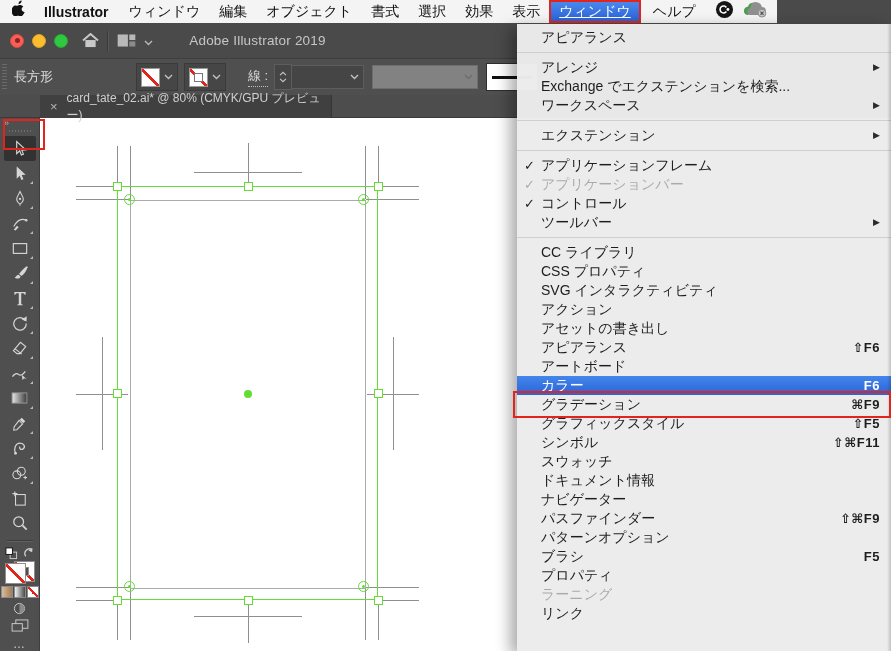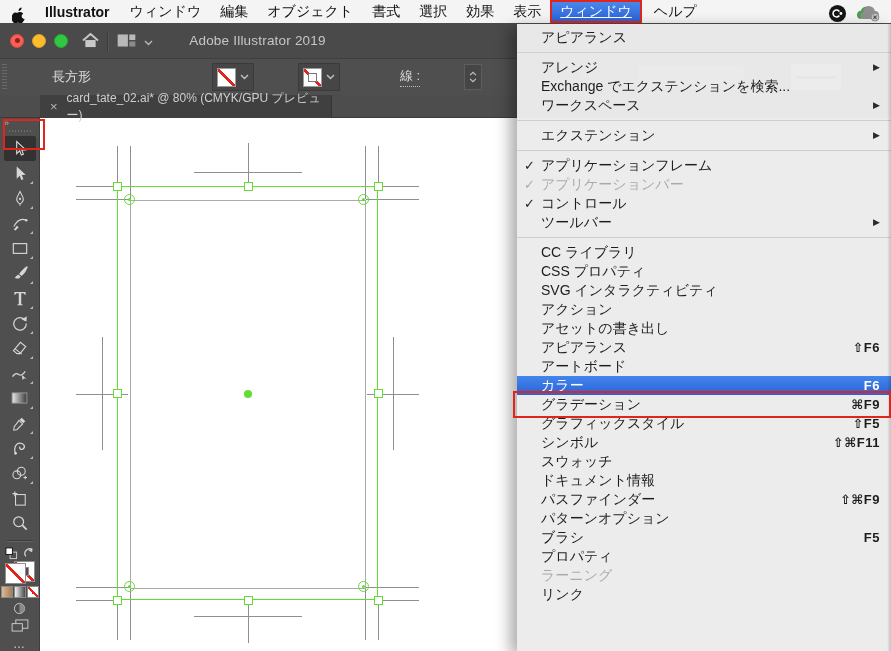--- a/index.html
+++ b/index.html
@@ -4,22 +4,22 @@
 <style>
   html,body{margin:0;padding:0;}
   body{
     width:891px;height:651px;position:relative;overflow:hidden;
     font-family:"Liberation Sans","DejaVu Sans",sans-serif;
     background:#4a4a4a;
     -webkit-font-smoothing:antialiased;
   }
   
   .menubar{
-    position:absolute;left:0;top:0;width:891px;height:23px;
-    background:#f4f4f4;display:flex;align-items:flex-end;
+    position:absolute;left:0;top:0;width:777px;height:23px;
+    background:#f4f4f4;display:flex;align-items:flex-start;
     font-size:14px;color:#111;z-index:40;
   }
   .menubar .apple{width:15px;margin:0 18px 0 12px;display:flex;align-items:center;}
   .mb-item{margin-right:19px;white-space:nowrap;}
   .mb-item.bold{font-weight:bold;margin-right:20px;}
   .mb-item.highlight{
     background:linear-gradient(#4a87ea,#2a64d8);
     color:#fff;border:2px solid var(--annot-red);
     height:23px;box-sizing:border-box;display:flex;align-items:center;
     padding:0 8px;margin:0 12px 0 -10px;text-decoration:underline;
@@ -39,21 +39,21 @@
   .tb-icons{display:flex;align-items:center;margin-left:14px;gap:8px;color:#c9c9c9;}
   .tb-sep{width:1px;height:20px;background:#3a3a3a;border-right:1px solid #585858;}
   .tb-title{
     position:absolute;left:0;right:376px;text-align:center;
     color:#c6c6c6;font-size:13.5px;letter-spacing:.2px;pointer-events:none;
   }
   
   .controlbar{
     position:absolute;left:0;top:58px;width:891px;height:37px;
     background:#4f4f4f;border-top:1px solid #3e3e3e;box-sizing:border-box;
-    display:flex;align-items:center;z-index:5;color:#dcdcdc;font-size:13px;gap:38px;
+    display:flex;align-items:center;z-index:5;color:#dcdcdc;font-size:13px;
   }
   .cb-grip{width:5px;height:26px;margin-left:2px;margin-right:7px;
     background:repeating-linear-gradient(#6a6a6a 0 1px,transparent 1px 3px);}
   .cb-label{margin-right:8px;}
   .cb-swatchbox{
     display:flex;align-items:center;background:#464646;border:1px solid #3a3a3a;
     height:28px;padding:0 4px;gap:4px;margin-right:6px;box-sizing:border-box;
   }
   .swatch{width:17px;height:17px;background:
     linear-gradient(to top right,#fff 44%,var(--annot-red) 44%,var(--annot-red) 54%,#fff 54%);
@@ -579,20 +579,23 @@
       <span class="lbl">シンボル</span>
       <span class="sc">⇧⌘F11</span>
     </div>
     <div class="mi">
       <span class="lbl">スウォッチ</span>
     </div>
     <div class="mi">
       <span class="lbl">ドキュメント情報</span>
     </div>
     <div class="mi">
+      <span class="lbl">ナビゲーター</span>
+    </div>
+    <div class="mi">
       <span class="lbl">パスファインダー</span>
       <span class="sc">⇧⌘F9</span>
     </div>
     <div class="mi">
       <span class="lbl">パターンオプション</span>
     </div>
     <div class="mi">
       <span class="lbl">ブラシ</span>
       <span class="sc">F5</span>
     </div>

